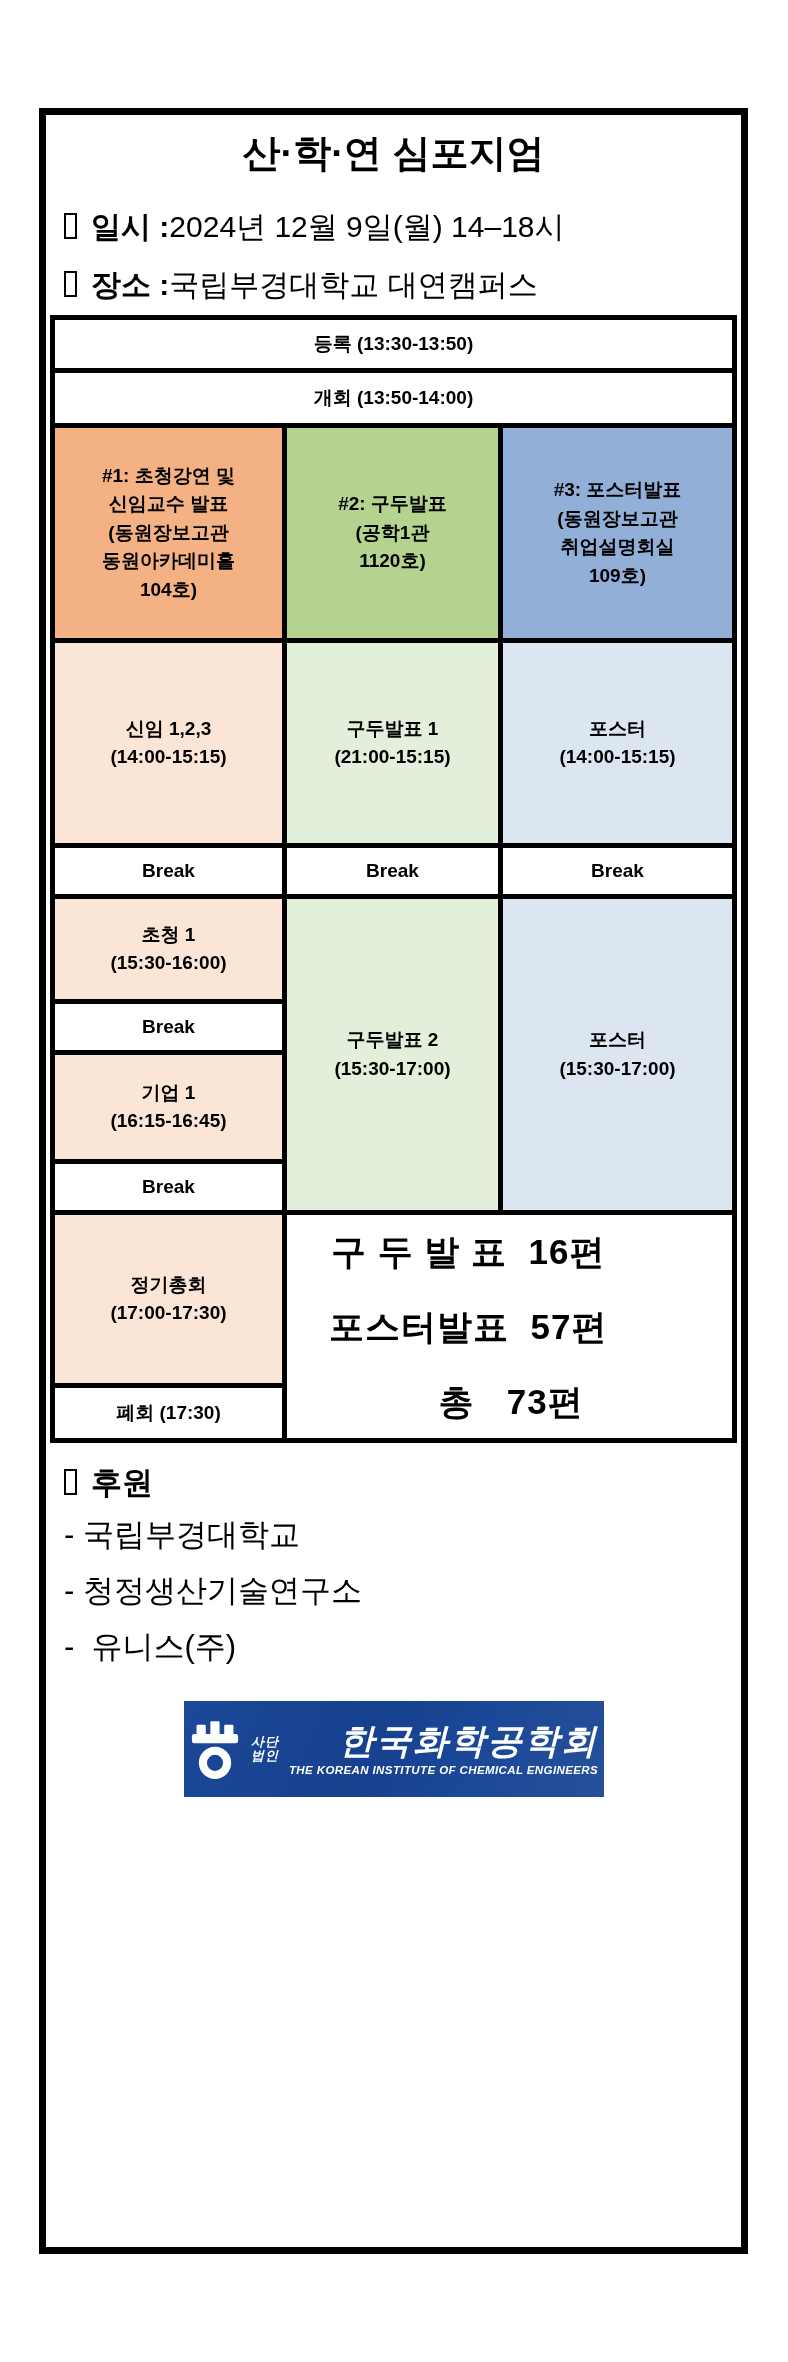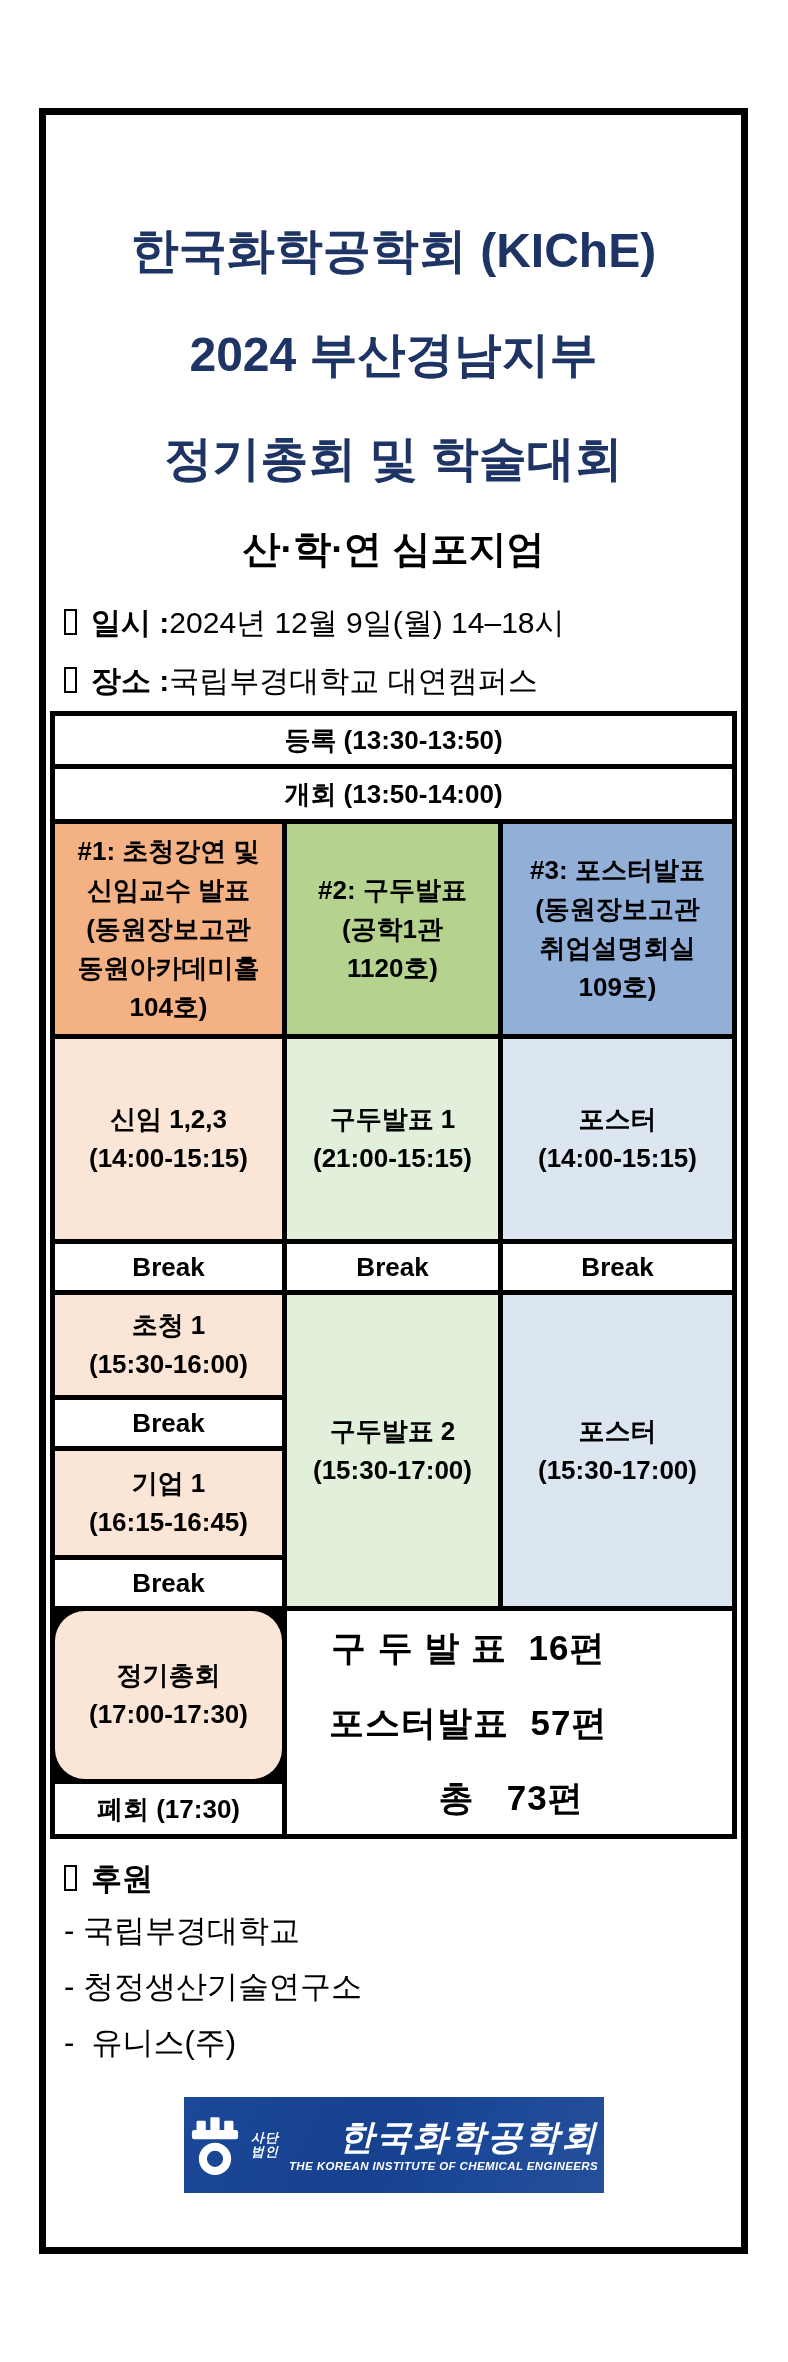--- a/index.html
+++ b/index.html
@@ -35,40 +35,40 @@
   
   .sched {
     margin-top:8px;
     display:grid;
     grid-template-columns:227px 211px 1fr;
     grid-template-rows:48px 50px 210px 200px 46px 100px 46px 104px 46px 168px 50px;
     gap:5px; background:#000; border:5px solid #000;
   }
   .cell {
     background:#fff; display:flex; align-items:center; justify-content:center;
-    text-align:center; font-weight:800; font-size:26px; line-height:1.5;
+    text-align:center; font-weight:800; font-size:19px; line-height:1.5;
     white-space:pre-line;
   }
   .full { grid-column:1 / 4; }
   .c-reg  { grid-row:1; }
   .c-open { grid-row:2; }
   .h-t1 { grid-column:1; grid-row:3; background:var(--track1-header,#F4B183); }
   .h-t2 { grid-column:2; grid-row:3; background:var(--track2-header,#B5D38E); }
   .h-t3 { grid-column:3; grid-row:3; background:var(--track3-header,#92AFD7); }
   .s1-t1 { grid-column:1; grid-row:4; background:var(--track1-tint,#FBE5D6); }
   .s1-t2 { grid-column:2; grid-row:4; background:var(--track2-tint,#E2EFDA); }
   .s1-t3 { grid-column:3; grid-row:4; background:var(--track3-tint,#DCE6F1); }
   .br-a { grid-column:1; grid-row:5; } .br-b { grid-column:2; grid-row:5; } .br-c { grid-column:3; grid-row:5; }
   .inv   { grid-column:1; grid-row:6;  background:var(--track1-tint,#FBE5D6); }
   .br-d  { grid-column:1; grid-row:7; }
   .comp  { grid-column:1; grid-row:8;  background:var(--track1-tint,#FBE5D6); }
   .br-e  { grid-column:1; grid-row:9; }
   .s2-t2 { grid-column:2; grid-row:6 / 10; background:var(--track2-tint,#E2EFDA); }
   .s2-t3 { grid-column:3; grid-row:6 / 10; background:var(--track3-tint,#DCE6F1); }
-  .gm    { grid-column:1; grid-row:10; background:var(--track1-tint,#FBE5D6);border-radius:30px; }
+  .gm    { grid-column:1; grid-row:10; background:var(--track1-tint,#FBE5D6); }
   .close { grid-column:1; grid-row:11; }
   .stats {
     grid-column:2 / 4; grid-row:10 / 12;
     justify-content:flex-start; text-align:center; padding-left:42px;
     white-space:pre; font-size:35px; line-height:2.15; letter-spacing:1px;
   }
   
   .sponsor-block { margin:16px 0 0 14px; font-size:31px; }
   .sponsor-label-line { font-weight:800; line-height:48px; }
   .sponsor-item { font-weight:400; line-height:56px; white-space:pre; }
@@ -90,25 +90,20 @@
   .logo-name-en {
     color:#fff; font-size:11.5px; font-weight:700; letter-spacing:0.4px; margin-top:3px; white-space:nowrap;
   }
 </style>
 </head>
 <body>
 
 <div class="canvas">
   <div class="page">
 
-    <div class="title-block">
-      <div class="title-line">한국화학공학회 (KIChE)</div>
-      <div class="title-line">2024 부산경남지부</div>
-      <div class="title-line">정기총회 및 학술대회</div>
-    </div>
 
     <div class="subtitle">산·학·연 심포지엄</div>
 
     <div class="info-block">
       <div class="info-line">
         <span class="tofu"></span><span class="info-label">일시 :</span><span>2024년 12월 9일(월) 14–18시</span>
       </div>
       <div class="info-line">
         <span class="tofu"></span><span class="info-label">장소 :</span><span>국립부경대학교 대연캠퍼스</span>
       </div>

